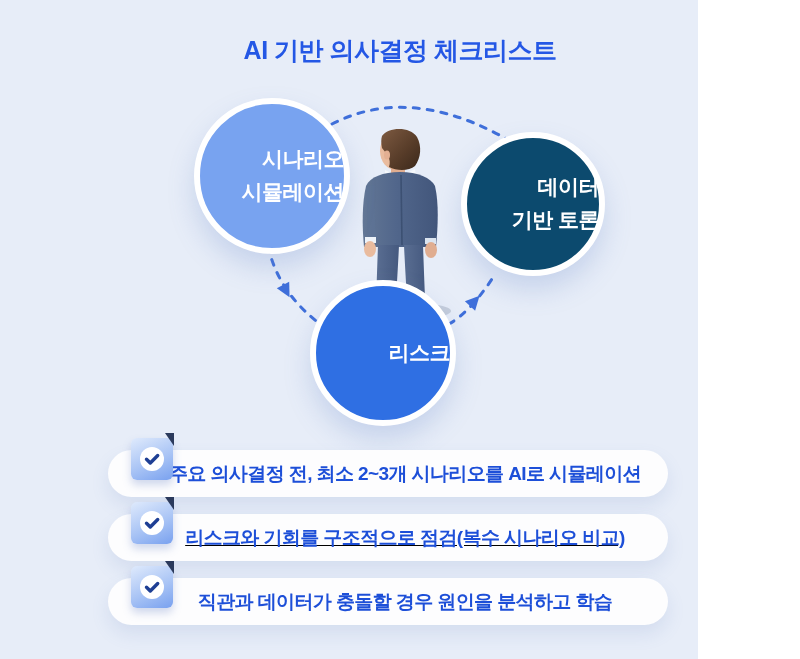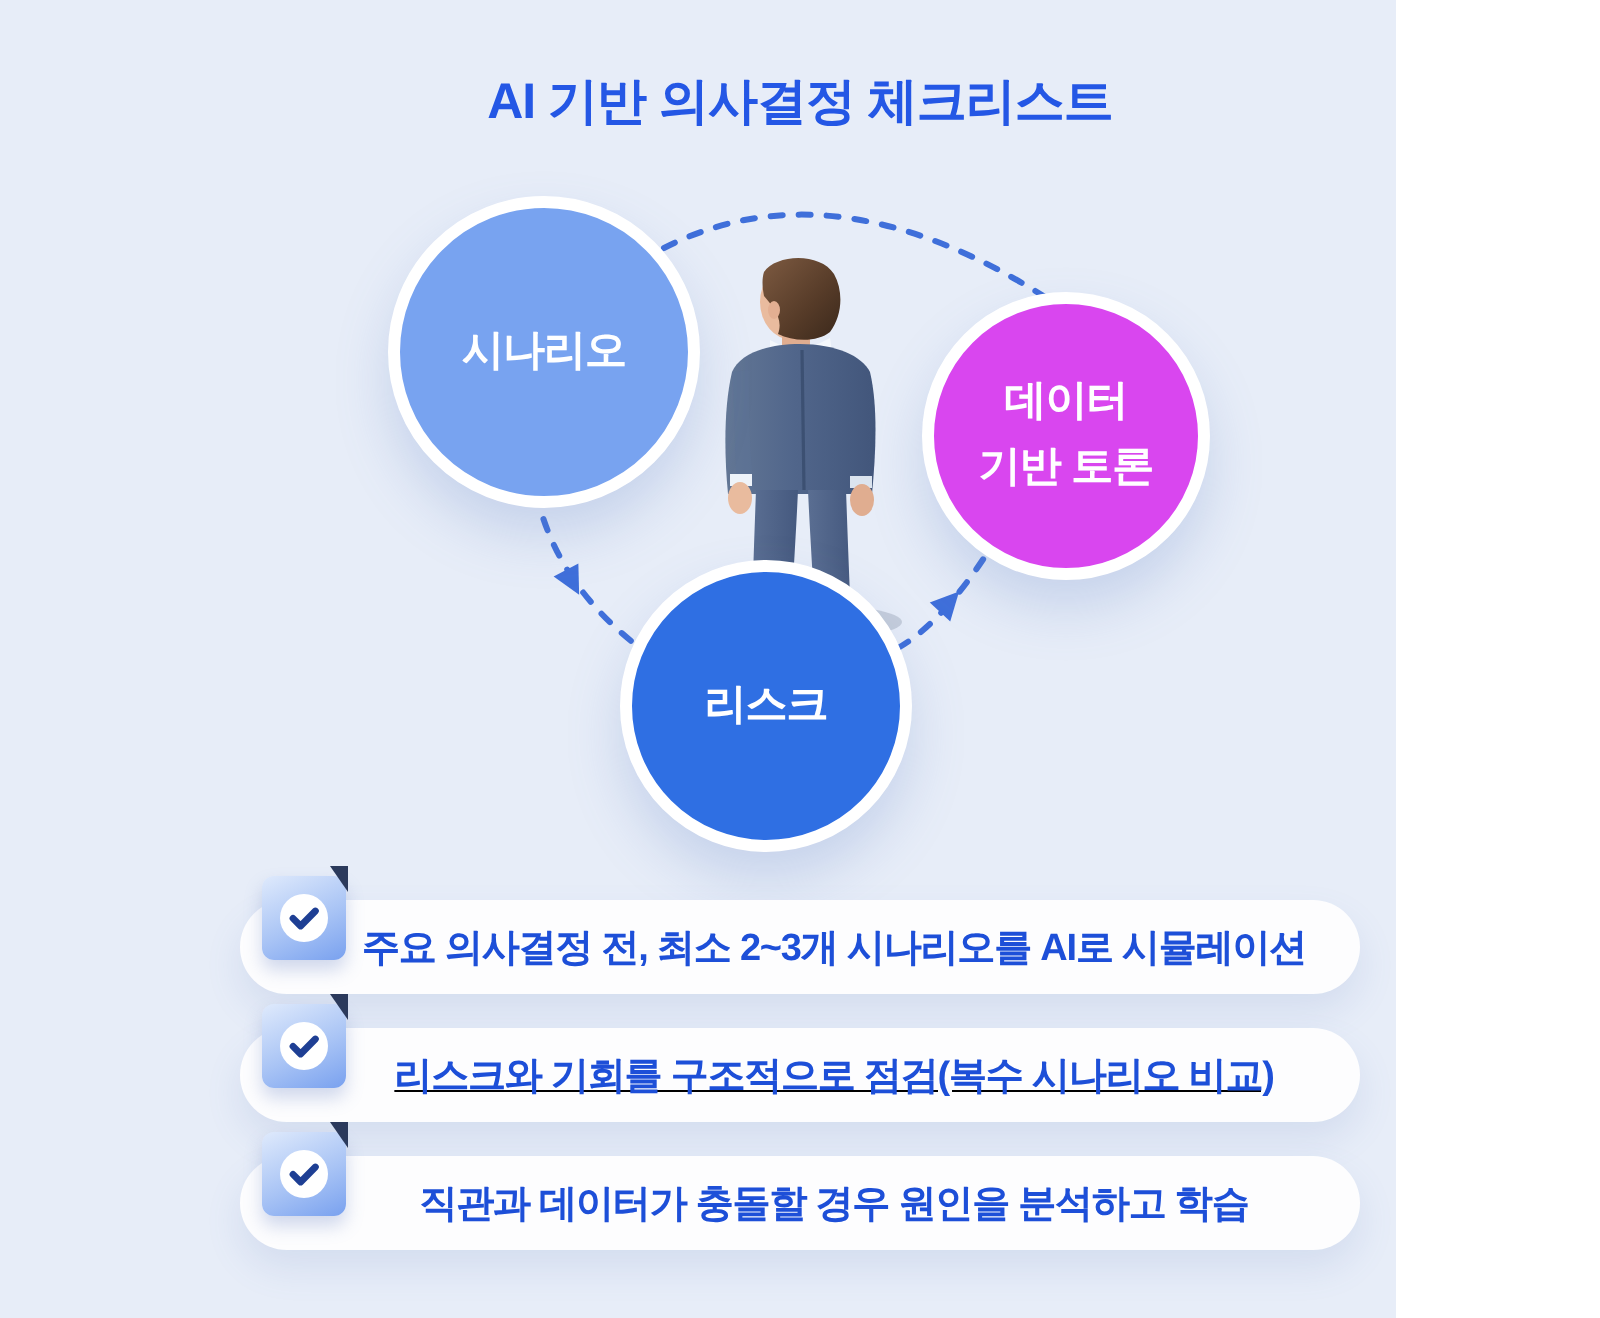--- a/index.html
+++ b/index.html
@@ -8,36 +8,36 @@
     background:#e7edf8;
     font-family:"Liberation Sans","DejaVu Sans",sans-serif;
   }
   .title{
     position:absolute;top:34px;left:0;width:800px;text-align:center;
     font-size:25px;font-weight:800;color:#2457e5;letter-spacing:-0.5px;z-index:5;
   }
   
   .node{
     position:absolute;border-radius:50%;border:6px solid #ffffff;
-    display:flex;flex-direction:column;align-items:center;justify-content:center;
+    display:flex;flex-direction:column;align-items:flex-end;justify-content:center;
     color:#ffffff;font-weight:700;font-size:21px;line-height:1.55;text-align:center;
     box-shadow:0 14px 26px rgba(104,136,198,0.25);z-index:3;letter-spacing:-0.5px;
   }
   .node-scenario{left:194px;top:98px;width:144px;height:144px;background:#78a3f0;}
-  .node-data{left:461px;top:146px;width:132px;height:132px;background:#d946ef;}
+  .node-data{left:461px;top:132px;width:132px;height:132px;background:#0c4a6e;}
   .node-risk{left:310px;top:280px;width:134px;height:134px;background:#2f6fe3;}
   
   .arcs{position:absolute;left:0;top:0;z-index:1;}
   .arcs path{fill:none;stroke:#3f6fda;stroke-width:3;stroke-dasharray:6 8;stroke-linecap:round;}
   .arcs polygon{fill:#3f6fda;}
   
   .figure{position:absolute;left:325px;top:123px;width:150px;height:202px;z-index:2;}
   
   .pill{
-    position:absolute;left:120px;width:560px;height:47px;background:#fdfdfe;
+    position:absolute;left:108px;width:560px;height:47px;background:#fdfdfe;
     border-radius:26px;box-shadow:0 9px 18px rgba(96,126,194,0.14);
     display:flex;align-items:center;justify-content:center;
     padding-left:52px;padding-right:18px;box-sizing:border-box;z-index:4;
   }
   .pill-1{top:450px;} .pill-2{top:514px;text-decoration:underline;} .pill-3{top:578px;justify-content:center;}
   .pill-text{font-size:19px;font-weight:700;color:#1d4fd8;letter-spacing:-0.6px;white-space:nowrap;}
   .check-icon{
     position:absolute;width:42px;height:42px;border-radius:6px;
     background:linear-gradient(155deg,#dfeafc 0%,#a9c4f5 55%,#79a1ef 100%);
     box-shadow:0 5px 9px rgba(90,120,190,0.28);z-index:5;
@@ -99,20 +99,21 @@
     <rect x="100" y="115" width="11" height="6" fill="#dbe4ef"></rect>
     <ellipse cx="45" cy="126" rx="6" ry="8" fill="#e9bb9e"></ellipse>
     <ellipse cx="106" cy="127" rx="6" ry="8" fill="#e0ad90"></ellipse>
 
     <path d="M53 122 C52 150 51 176 51 196 L70 196 C71 174 73 145 74 122 Z" fill="url(#pantG)"></path>
     <path d="M79 122 C80 145 82 174 83 196 L101 196 C100 176 99 150 98 122 Z" fill="url(#pantG)"></path>
   </svg>
 
   <div class="node node-scenario">
     <span>시나리오</span>
+    <span>시뮬레이션</span>
   </div>
   <div class="node node-data">
     <span>데이터</span>
     <span>기반 토론</span>
   </div>
   <div class="node node-risk">
     <span>리스크</span>
   </div>
 
   <div class="pill pill-1">

